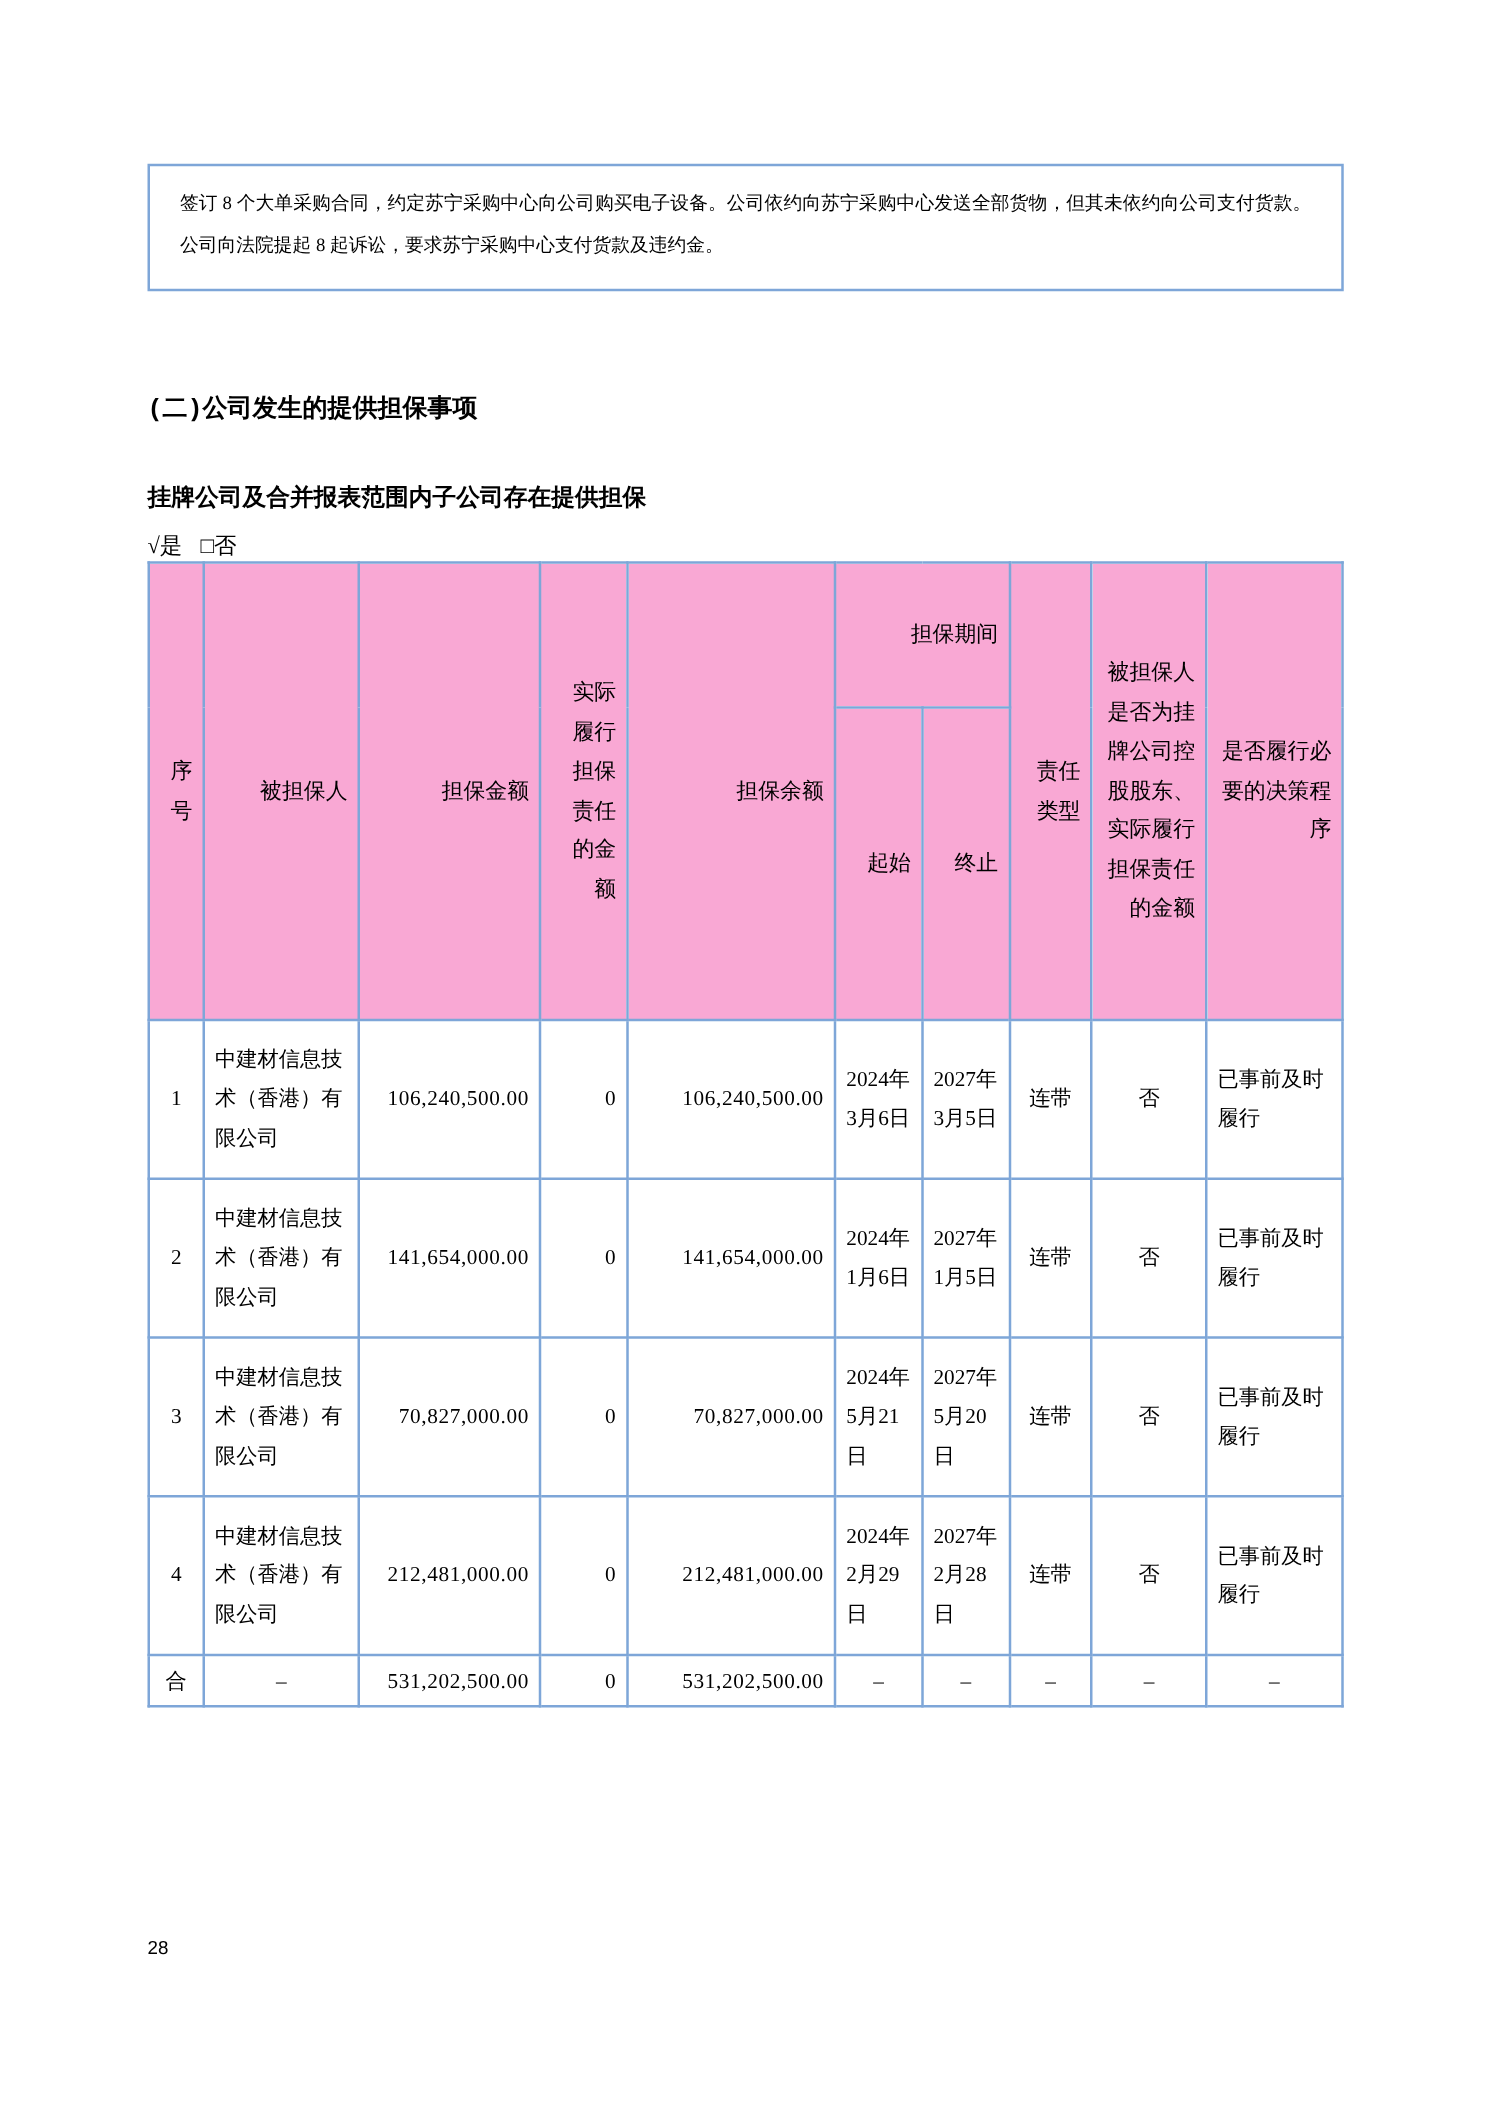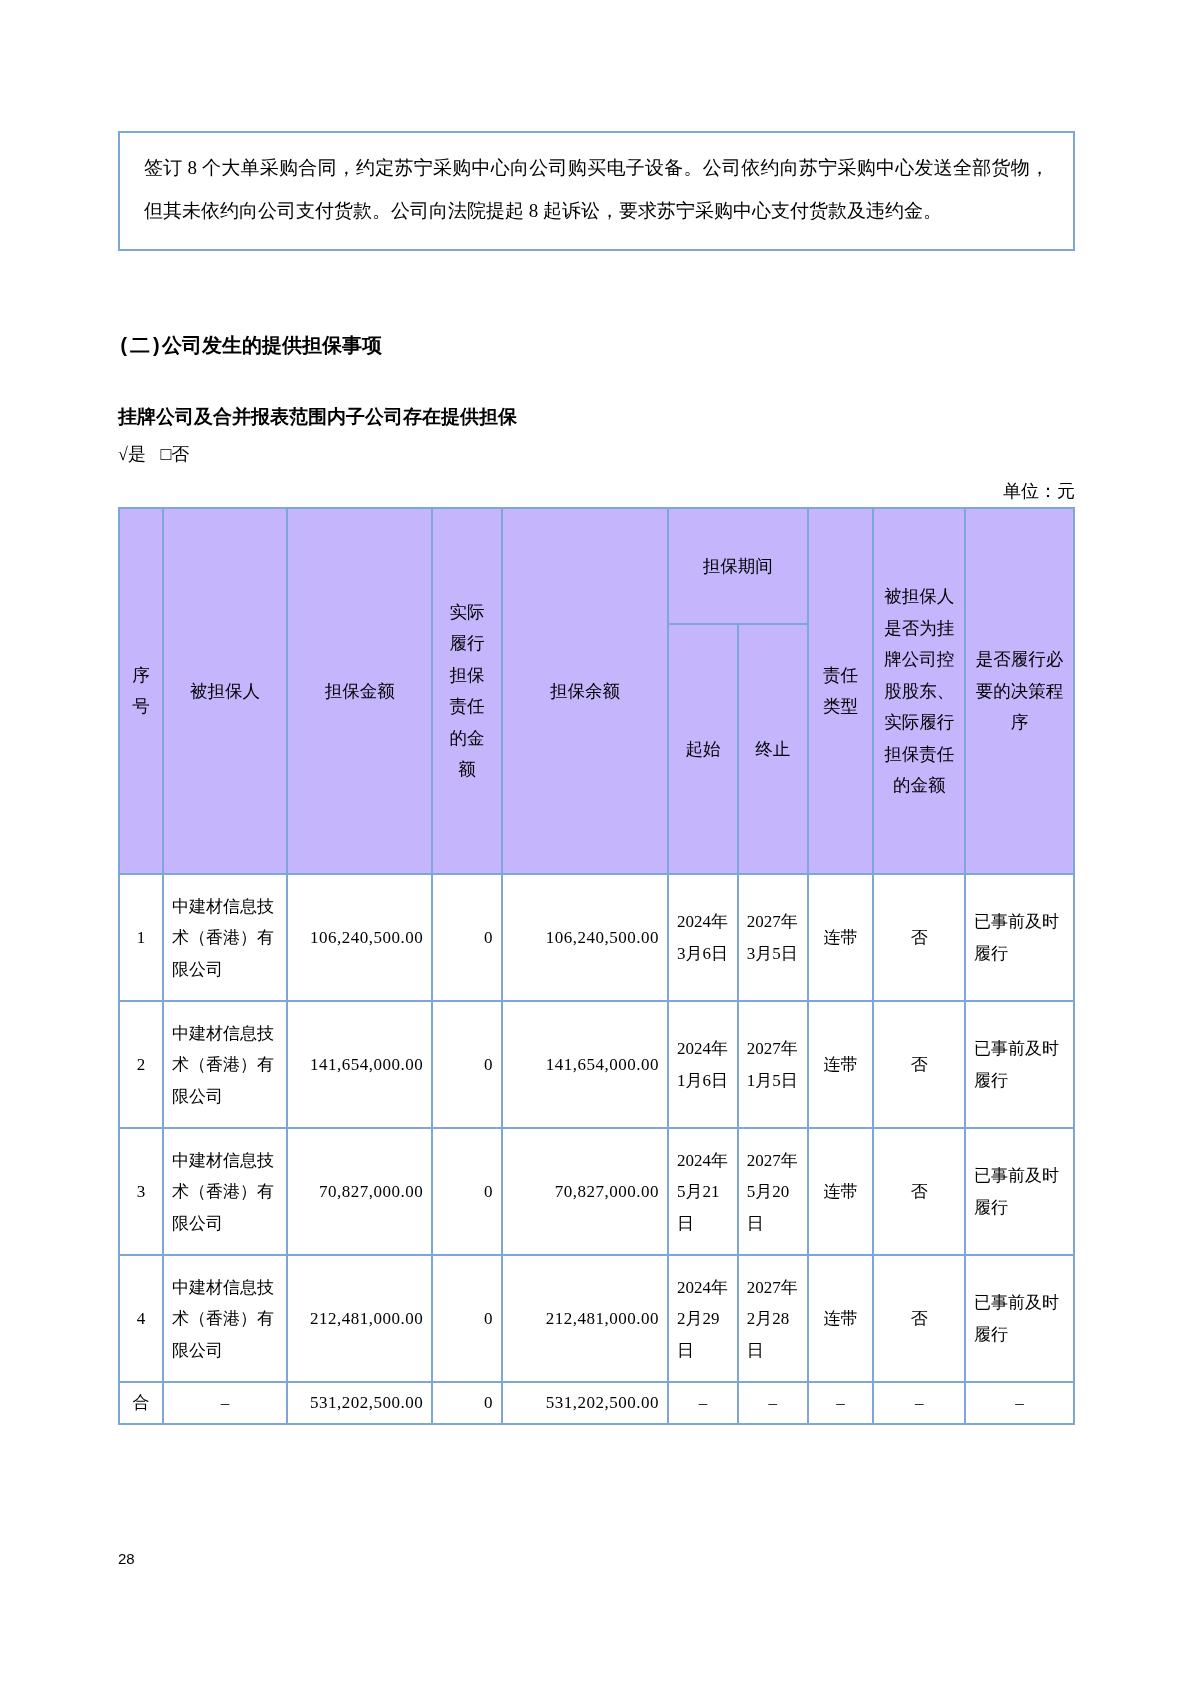--- a/index.html
+++ b/index.html
@@ -21,21 +21,21 @@
     left: 118px;
     top: 0;
     width: 957px;
   }
 
   
   .notice-box {
     margin-top: 131px;
     border: 2px solid #7ea6d8;
     padding: 14px 24px 16px 24px;
-    font-size: 19px;
+    font-size: 15px;
     line-height: 2.25;
     text-align: justify;
   }
   .notice-box p { margin: 0; }
   .notice-box p.indent { text-indent: 2.1em; }
 
   
   .section-heading {
     margin-top: 86px;
     font-family: Liberation Mono, monospace;
@@ -75,22 +75,22 @@
   table.guarantee th,
   table.guarantee td {
     border: 2px solid #7ea6d8;
     font-weight: normal;
     vertical-align: middle;
     padding: 4px 8px;
     word-break: break-all;
     overflow: hidden;
   }
   table.guarantee thead th {
-    background: #c4b5fd;
-    text-align: center;
+    background: #f9a8d4;
+    text-align: right;
     line-height: 1.8;
     font-size: 17.5px;
   }
   tr.hdr-top  { height: 116px; }
   tr.hdr-sub  { height: 250px; }
   tr.data-row { height: 127px; }
   tr.total-row { height: 34px; }
   tr.data-row td, tr.total-row td { line-height: 1.85; }
 
   .c { text-align: center; }
@@ -121,21 +121,20 @@
 
     <div class="section-heading">(二)公司发生的提供担保事项</div>
 
     <div class="sub-heading">挂牌公司及合并报表范围内子公司存在提供担保</div>
 
     <div class="checkbox-line">
       <span class="opt">√是</span>
       <span class="opt">□否</span>
     </div>
 
-    <div class="unit-line">单位：元</div>
 
     <table class="guarantee">
       <colgroup>
         <col style="width:4.6%">
         <col style="width:13.0%">
         <col style="width:15.2%">
         <col style="width:7.3%">
         <col style="width:17.4%">
         <col style="width:7.3%">
         <col style="width:7.3%">

